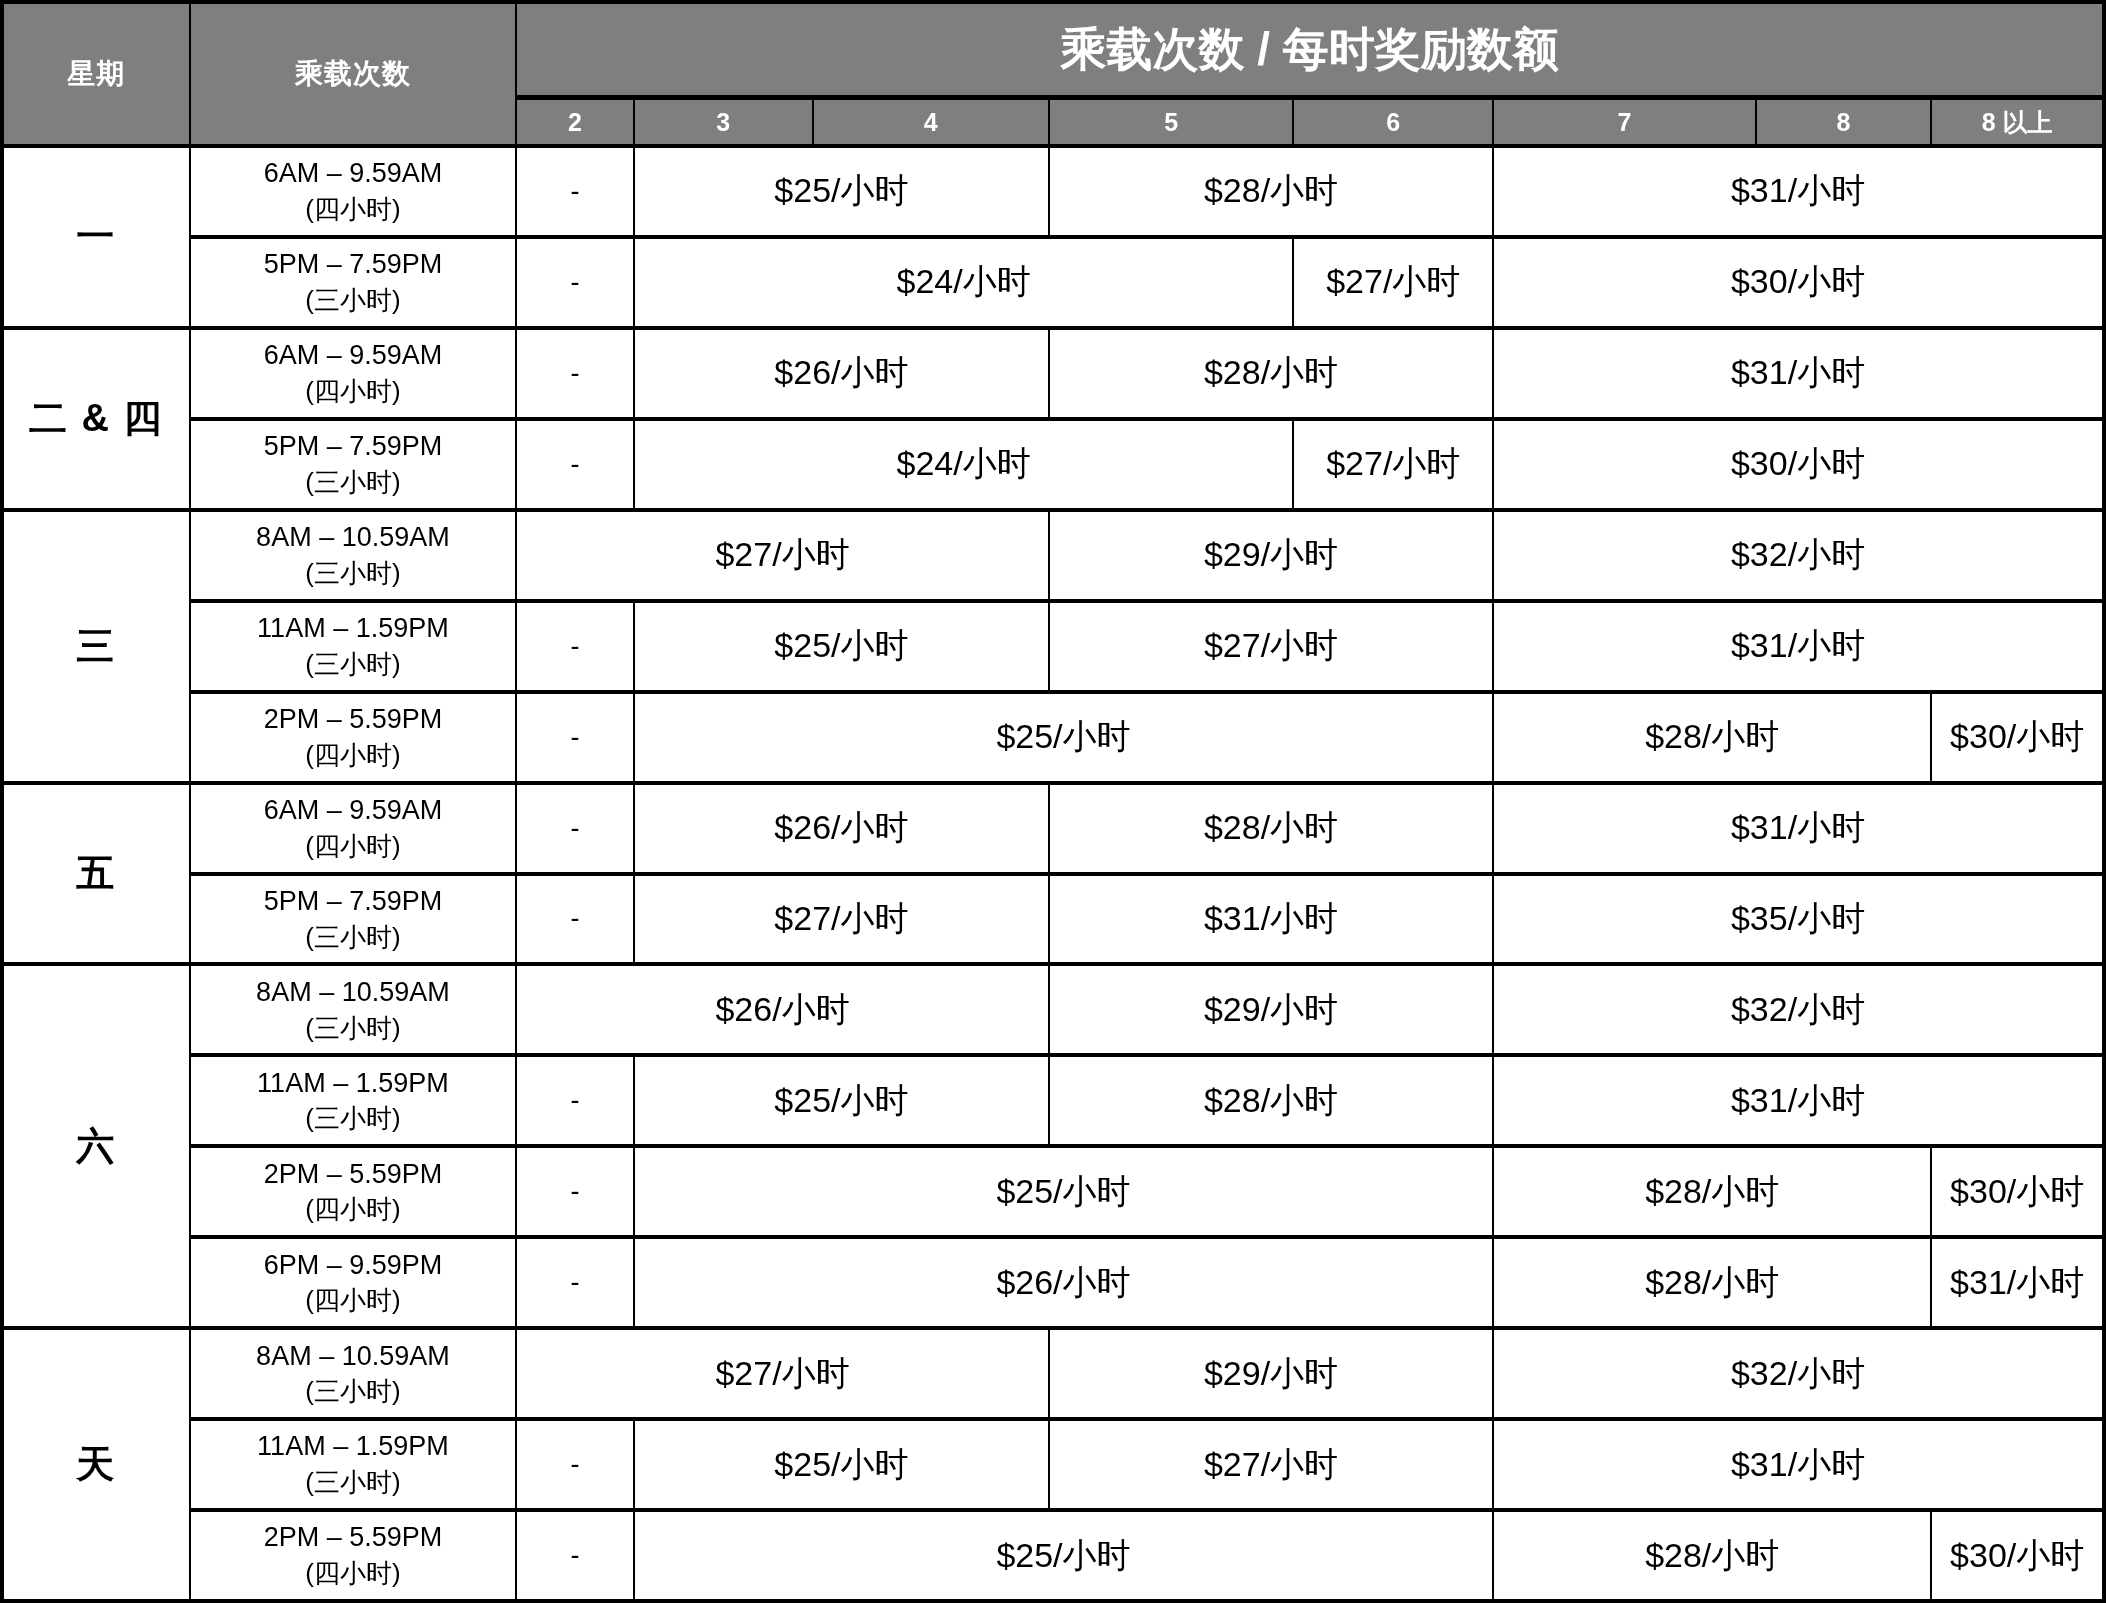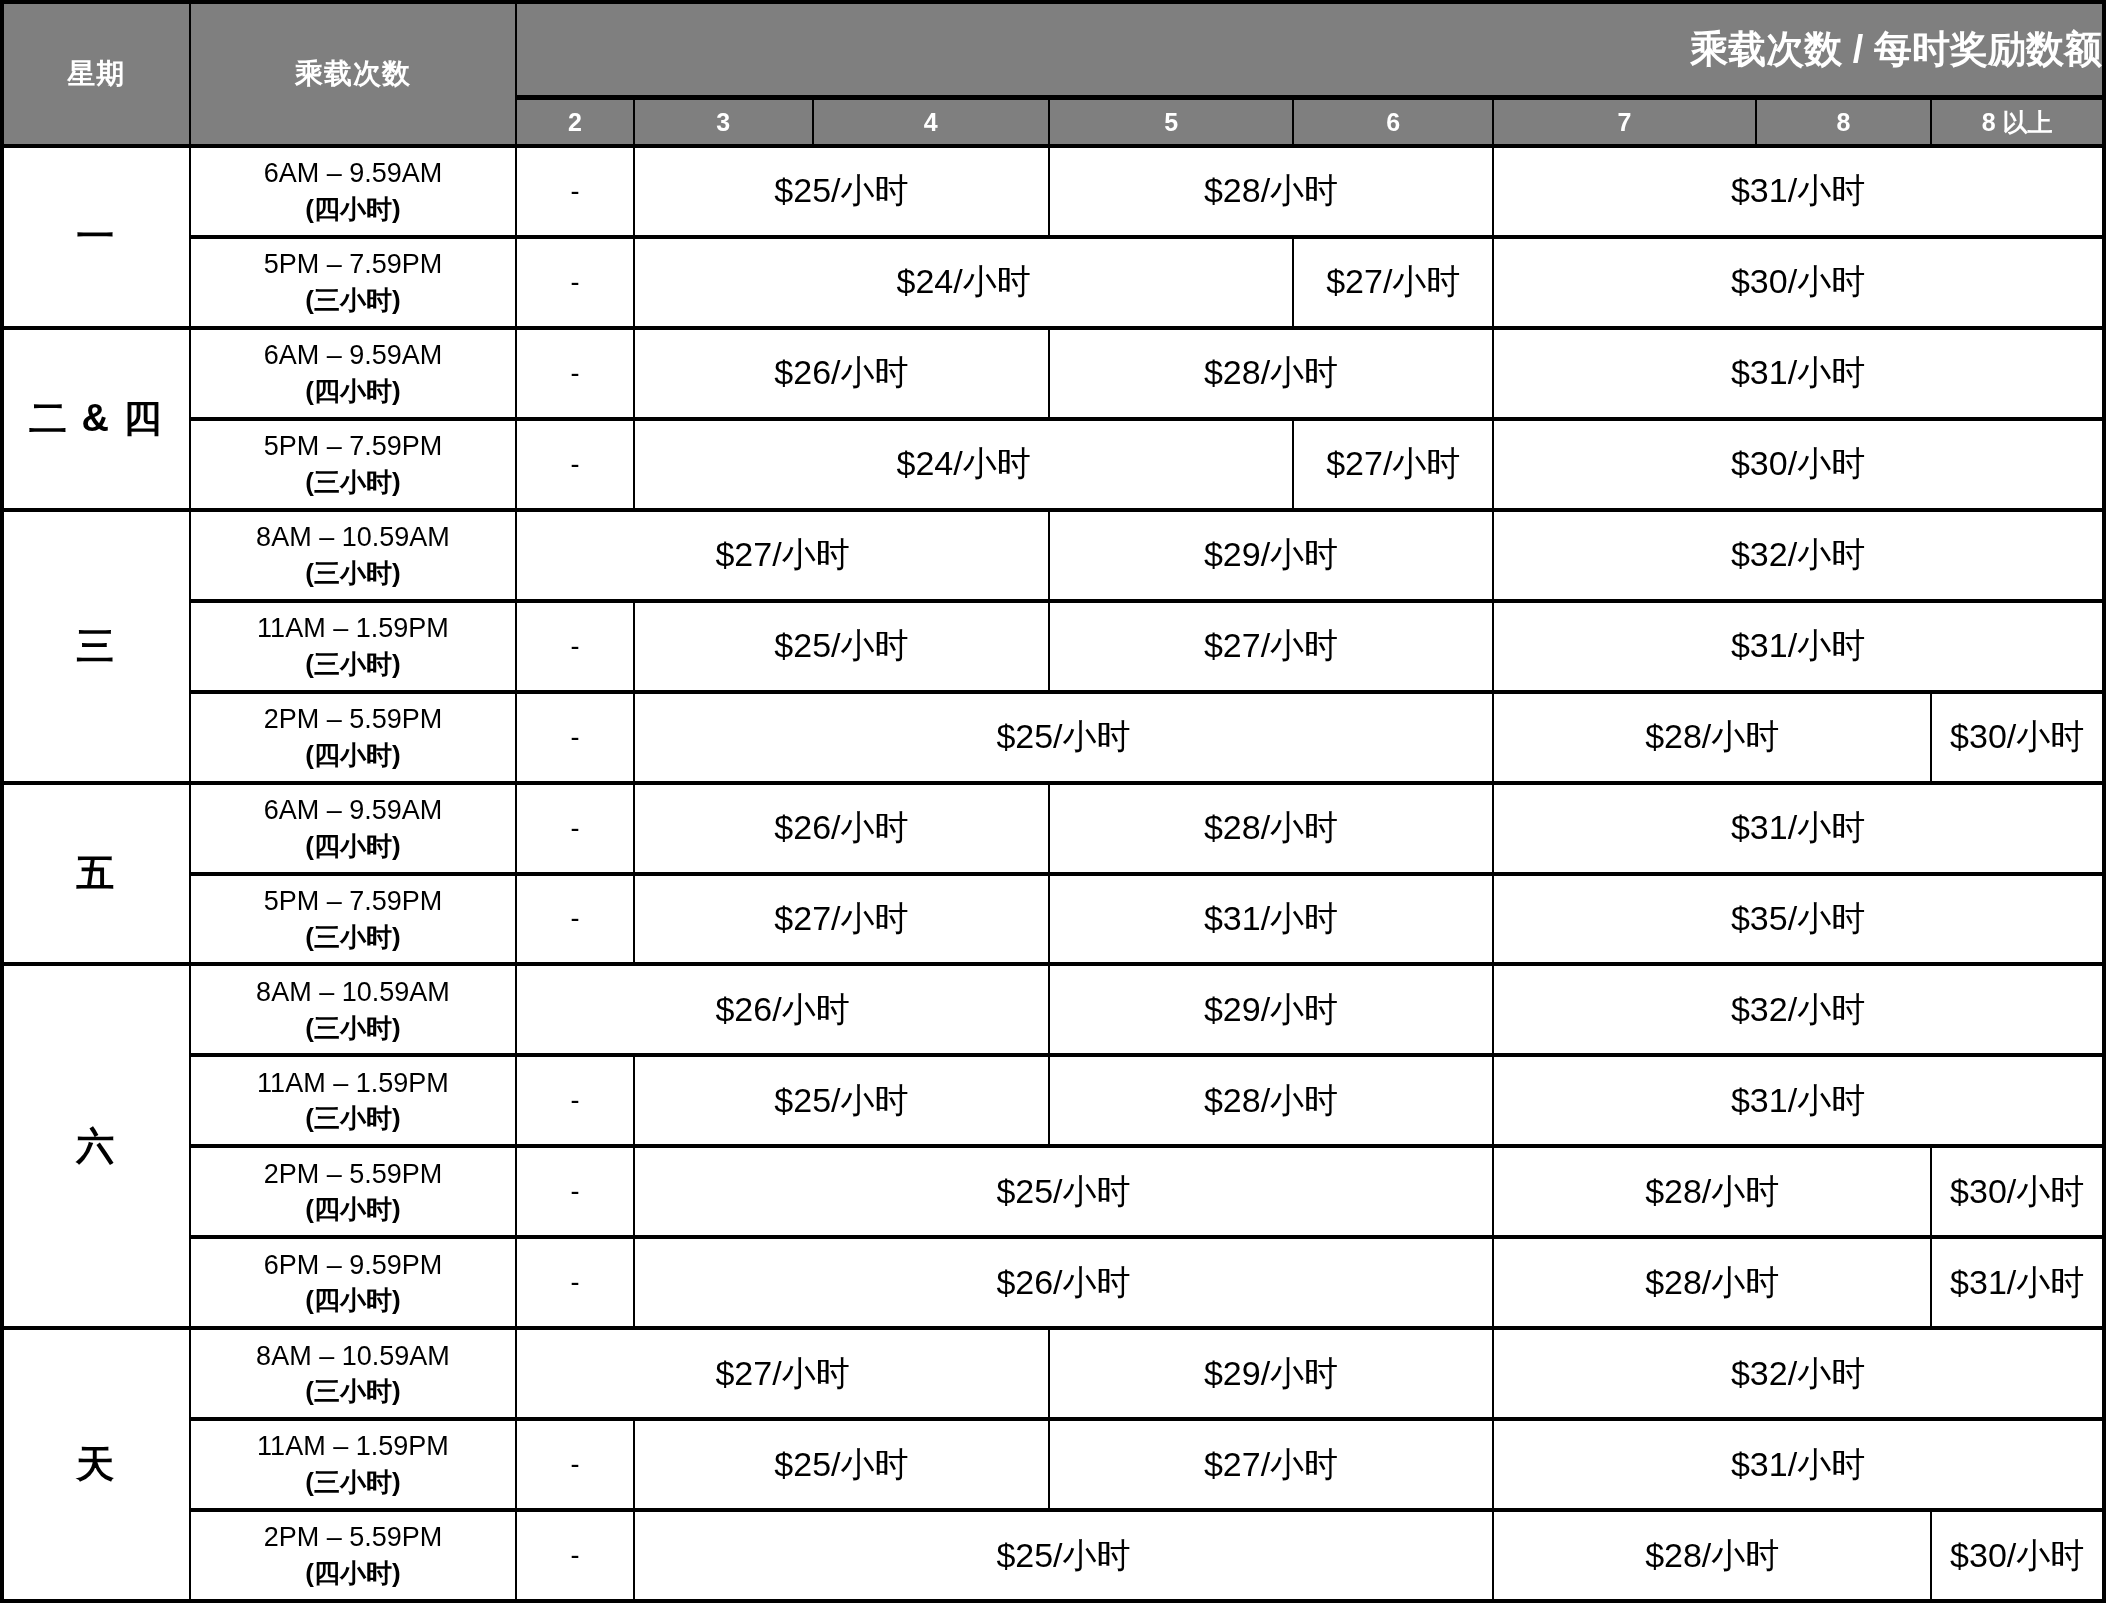--- a/index.html
+++ b/index.html
@@ -31,24 +31,23 @@
   thead th {
     background: #7f7f7f;
     color: #ffffff;
     font-weight: bold;
   }
   th.corner-head {
     font-size: 28px;
     letter-spacing: 1px;
   }
   th.main-head {
-    font-size: 38px;
+    font-size: 46px;
     height: 91px;
     border-bottom: 5px solid #000000;
-    text-align: right;
   }
   tr.count-row th {
     font-size: 25px;
     height: 44px;
   }
   tbody td {
     border-top-width: 4px;
     border-bottom-width: 4px;
     color: #000000;
     font-size: 27px;
@@ -59,21 +58,21 @@
     letter-spacing: 2px;
   }
   td.time-cell {
     line-height: 1.25;
   }
   .time-range {
     font-size: 27px;
   }
   .time-duration {
     font-size: 26px;
-    font-weight: bold;
+    font-weight: normal;
     margin-top: 2px;
   }
   td.price-cell {
     font-size: 34px;
   }
   td.dash-cell {
     font-size: 27px;
   }
 </style>
 </head>

